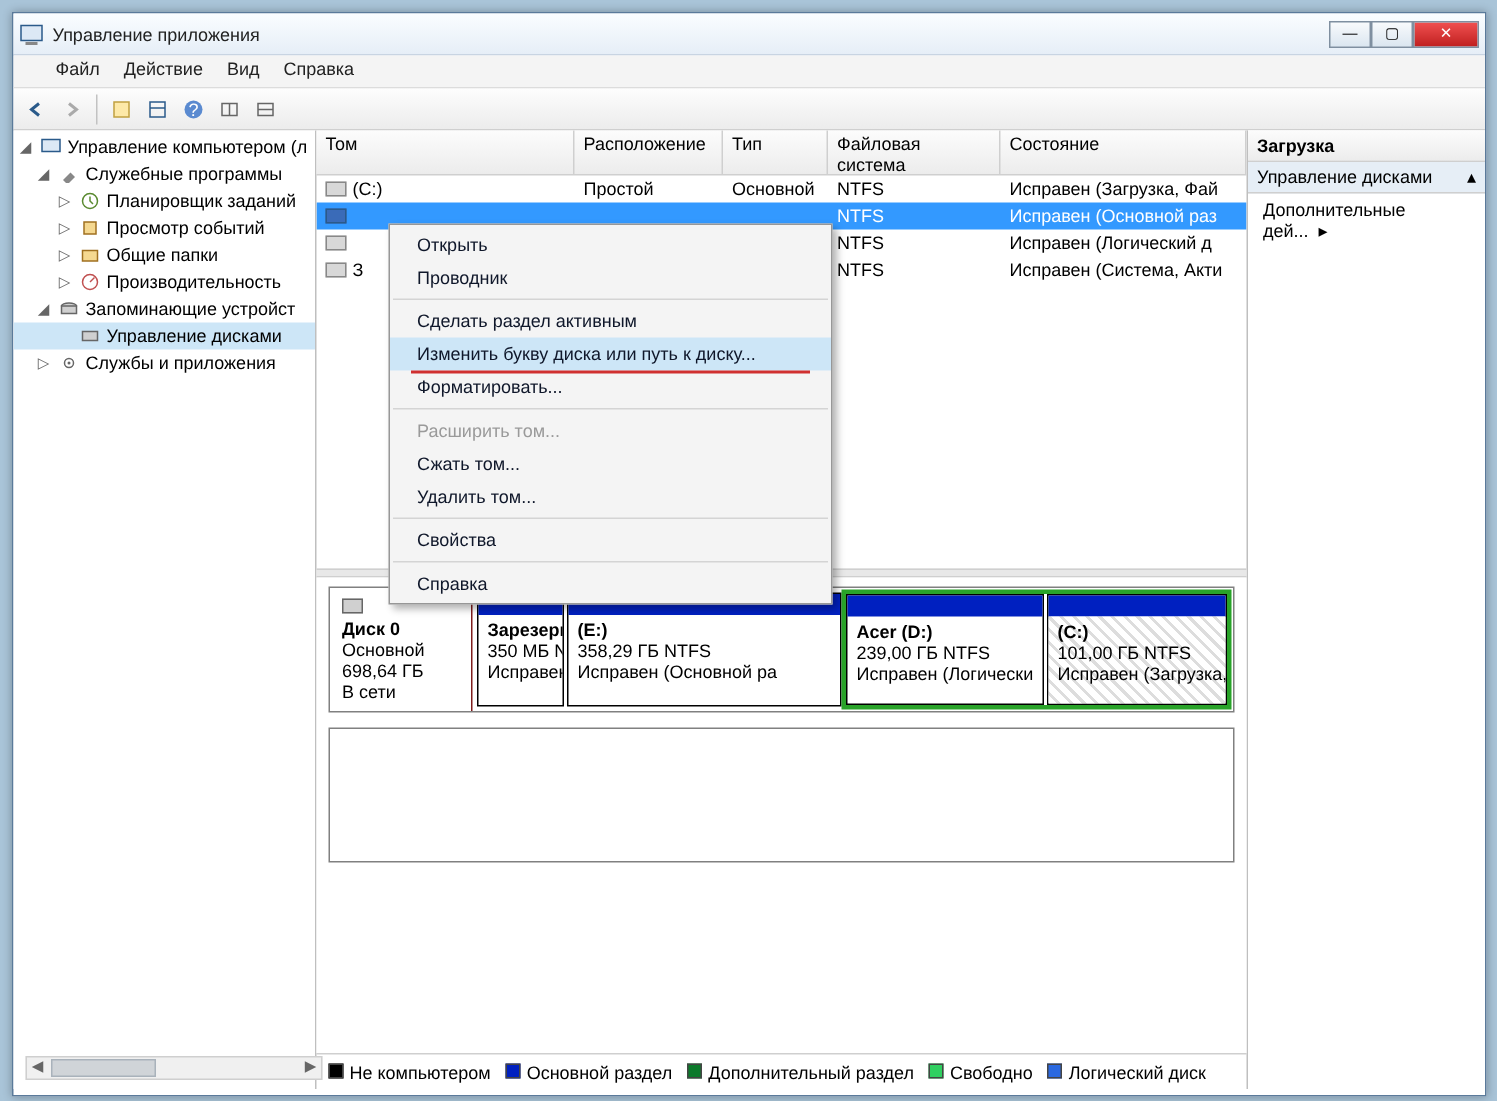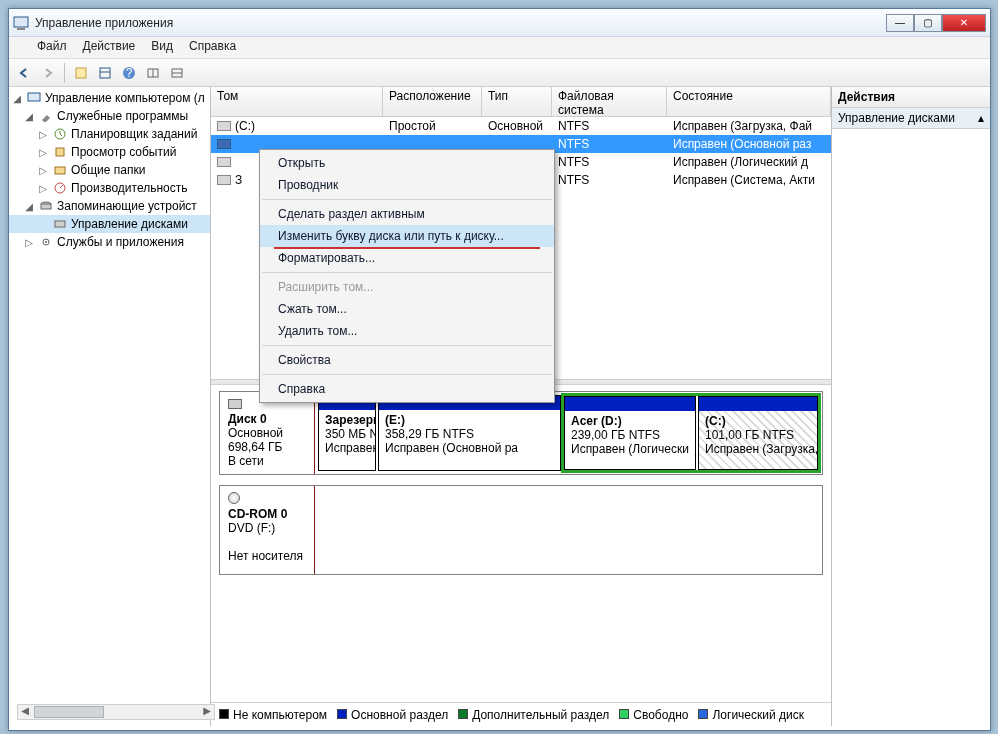--- a/index.html
+++ b/index.html
@@ -287,44 +287,40 @@
               </div>
               <div class="part" style="width:120px">
                 <div class="pbar" style="background:#0020c0"></div>
                 <div class="pbody hatch"><b>(C:)</b><span>101,00 ГБ NTFS</span><br><span>Исправен (Загрузка,</span></div>
               </div>
             </div>
           </div>
         </div>
 
         <div class="diskentry" style="min-height:90px">
-          <div class="diskhdr">
-            <span style="display:inline-block;width:12px;height:12px;border-radius:50%;border:1px solid #666;margin-right:3px;background:radial-gradient(#fff,#ccc)"></span><b>CD-ROM 0</b>
-            <span>DVD (F:)</span><br><br>
-            <span>Нет носителя</span>
-          </div>
           <div class="parts"></div>
         </div>
       </div>
 
       <div class="legend">
         <span><span class="sw" style="background:#000"></span><span>Не компьютером</span></span>
         <span><span class="sw" style="background:#0020c0"></span><span>Основной раздел</span></span>
         <span><span class="sw" style="background:#0a7a2a"></span><span>Дополнительный раздел</span></span>
         <span><span class="sw" style="background:#2fd060"></span><span>Свободно</span></span>
         <span><span class="sw" style="background:#2a68e0"></span><span>Логический диск</span></span>
       </div>
     </div>
 
     <div class="rightpane">
-      <div class="rhead">Действия</div>
+      <div class="rhead">Загрузка</div>
       <div class="rsub">
           <span>Управление дисками</span>
           <span>▴</span>
         </div>
+      <div class="ritem"><span>Дополнительные дей...</span>&nbsp;&nbsp;▸</div>
     </div>
   </div>
 
   <div class="ctxmenu">
     <div class="mi">Открыть</div>
     <div class="mi">Проводник</div>
     <hr>
     <div class="mi">Сделать раздел активным</div>
     <div class="mi hl">Изменить букву диска или путь к диску...</div>
     <div class="mi">Форматировать...</div>

